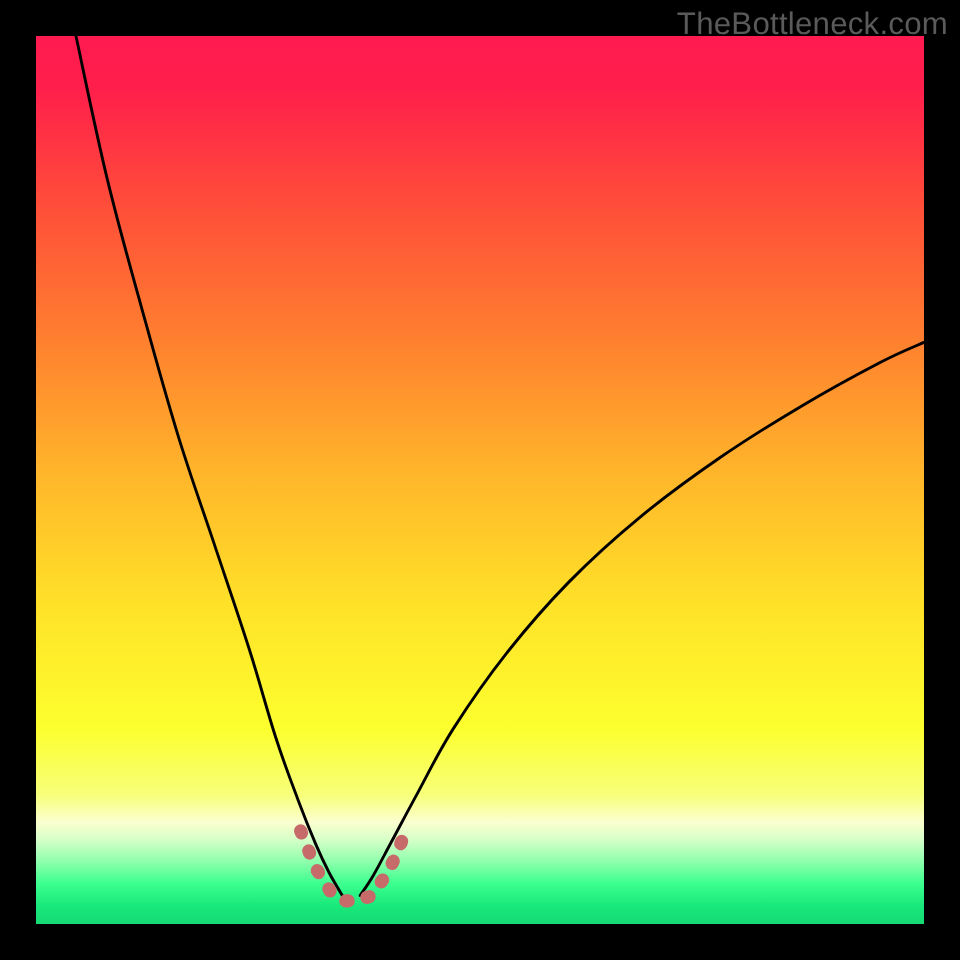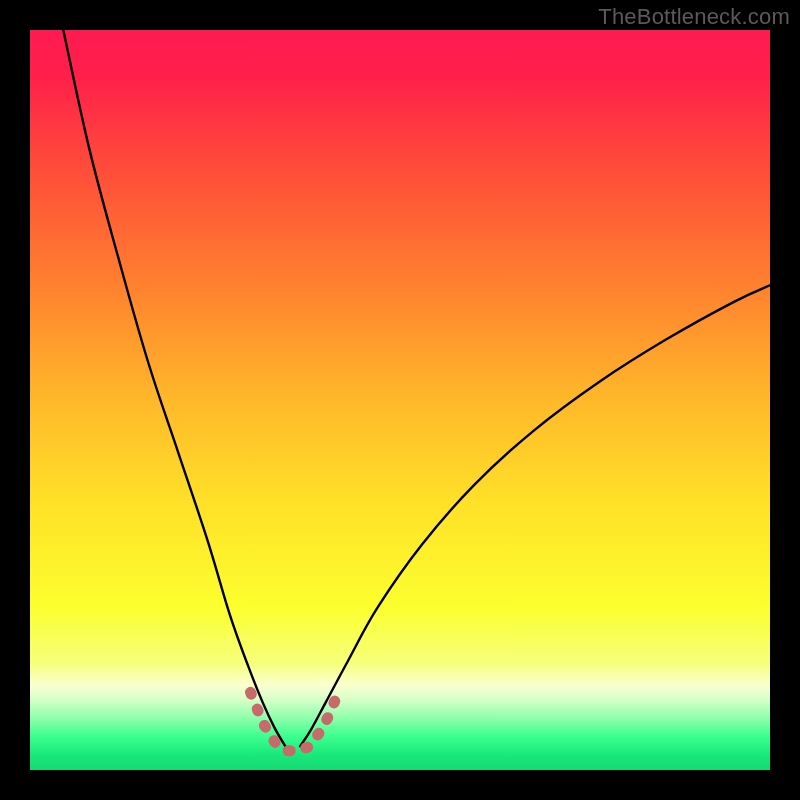--- a/index.html
+++ b/index.html
@@ -33,21 +33,21 @@
     position: absolute;
     inset: 0;
     width: 100%;
     height: 100%;
   }
   .watermark {
     position: absolute;
     top: 4px;
     right: 10px;
     color: #5a5a5a;
-    font-size: 22px;
+    font-size: 26px;
     letter-spacing: 0.2px;
     font-weight: 500;
     font-family: Arial, Helvetica, sans-serif;
   }
 </style>
 </head>
 <body>
 
 <div class="stage">
 

